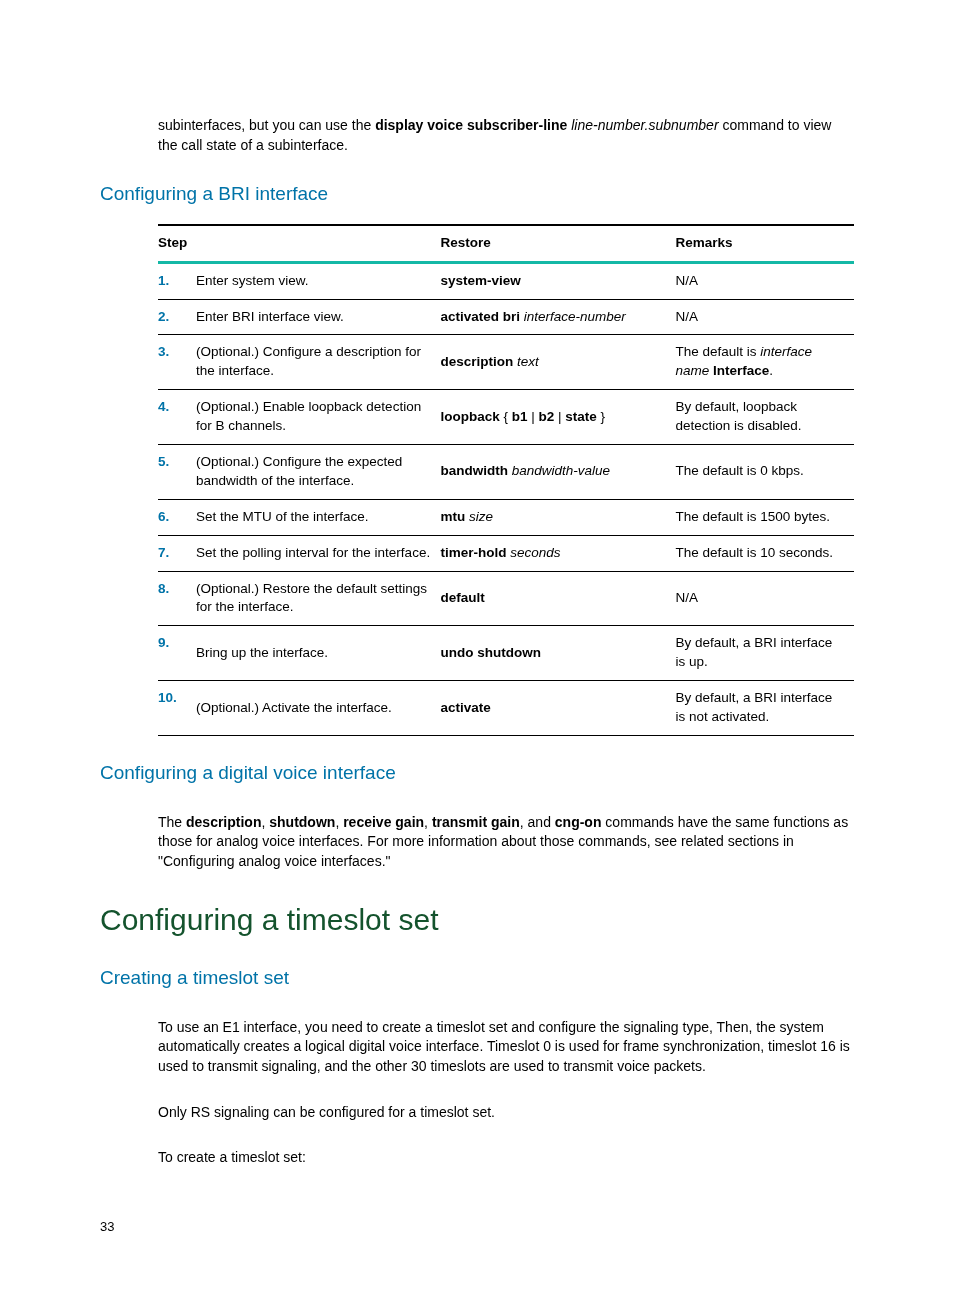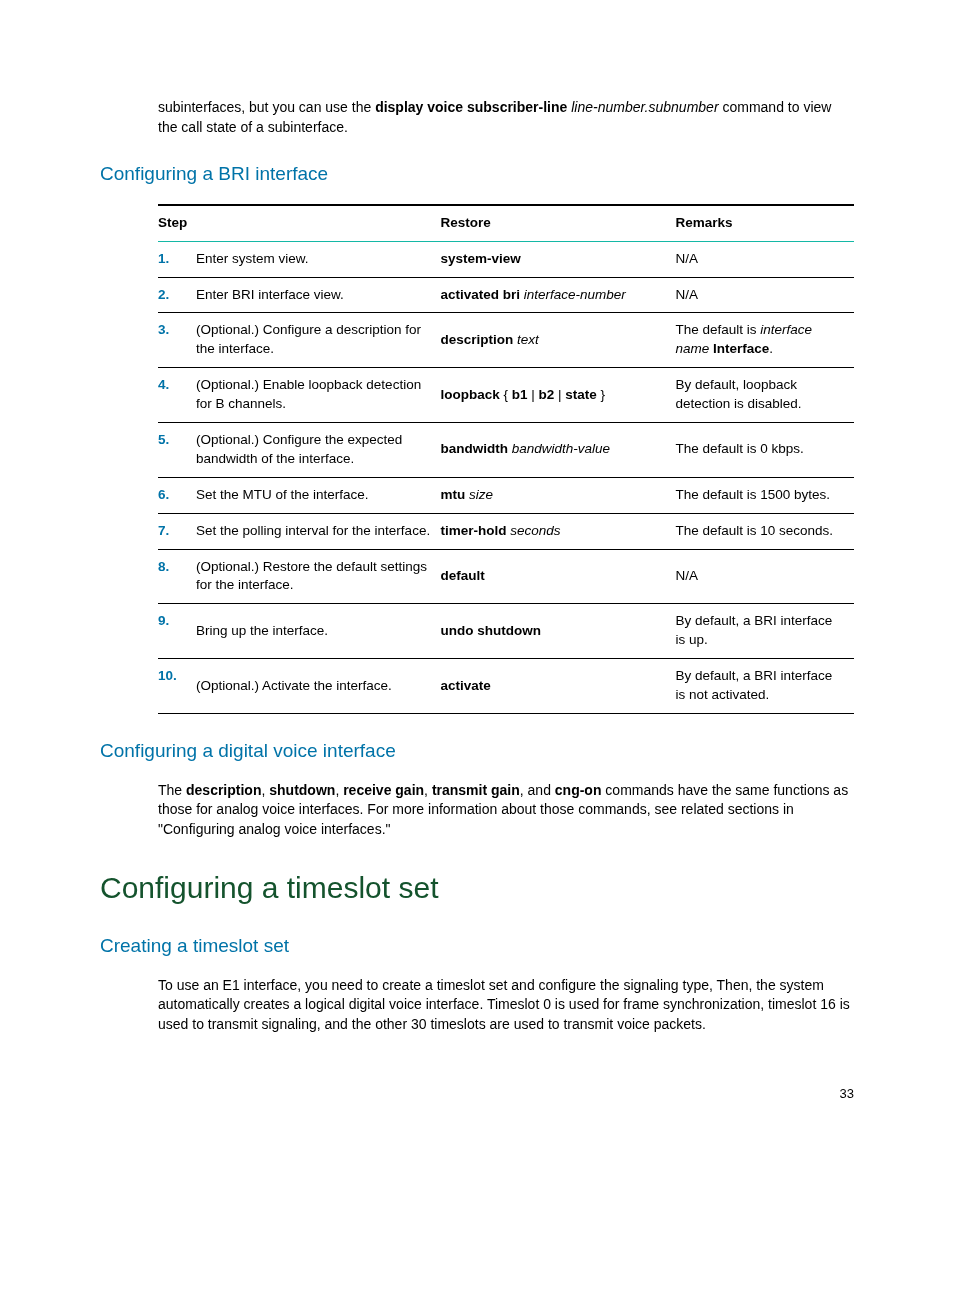--- a/index.html
+++ b/index.html
@@ -21,51 +21,51 @@
     color: #0073a8;
     font-size: 19px;
     margin: 24px 0 16px 0;
   }
   h1.section {
     font-weight: 300;
     color: #14532d;
     font-size: 30px;
     margin: 28px 0 12px 0;
   }
-  p { margin: 8px 0; }
+  p { margin: 26px 0; }
   .bold { font-weight: bold; }
   .ital { font-style: italic; }
   table {
     border-collapse: collapse;
     width: 100%;
     margin: 8px 0 18px 0;
     font-size: 13.5px;
   }
-  thead tr { border-top: 2px solid #000; border-bottom: 1px solid #14b8a6; }
+  thead tr { border-top: 2px solid #000; border-bottom: 3px solid #14b8a6; }
   th {
     text-align: left;
     font-weight: bold;
     padding: 8px 10px 8px 0;
     vertical-align: top;
   }
   th.step { width: 230px; }
   th.cmd { width: 225px; }
   tbody tr { border-bottom: 1px solid #000; }
   td {
     padding: 8px 10px 8px 0;
     vertical-align: middle;
   }
   td.numcell {
     color: #0073a8;
     font-weight: bold;
     width: 28px;
     vertical-align: top;
   }
   .pagenum {
-    text-align: right;
+    text-align: left;
     font-size: 13px;
     margin-top: 50px;
   }
 </style>
 </head>
 <body>
 
 <div class="indent">
   <p>
     <span>subinterfaces, but you can use the </span><span class="bold">display voice subscriber-line </span><span class="ital">line-number.subnumber</span><span> command to view the call state of a subinterface.</span>
@@ -155,15 +155,17 @@
   <p>
     <span>The </span><span class="bold">description</span><span>, </span><span class="bold">shutdown</span><span>, </span><span class="bold">receive gain</span><span>, </span><span class="bold">transmit gain</span><span>, and </span><span class="bold">cng-on</span><span> commands have the same functions as those for analog voice interfaces. For more information about those commands, see related sections in "Configuring analog voice interfaces."</span>
   </p>
 </div>
 
 <h1 class="section">Configuring a timeslot set</h1>
 <h2>Creating a timeslot set</h2>
 
 <div class="indent">
   <p>To use an E1 interface, you need to create a timeslot set and configure the signaling type, Then, the system automatically creates a logical digital voice interface. Timeslot 0 is used for frame synchronization, timeslot 16 is used to transmit signaling, and the other 30 timeslots are used to transmit voice packets.</p>
+  <p>Only RS signaling can be configured for a timeslot set.</p>
+  <p>To create a timeslot set:</p>
 </div>
 
 <div class="pagenum">33</div>
 
 </body></html>

